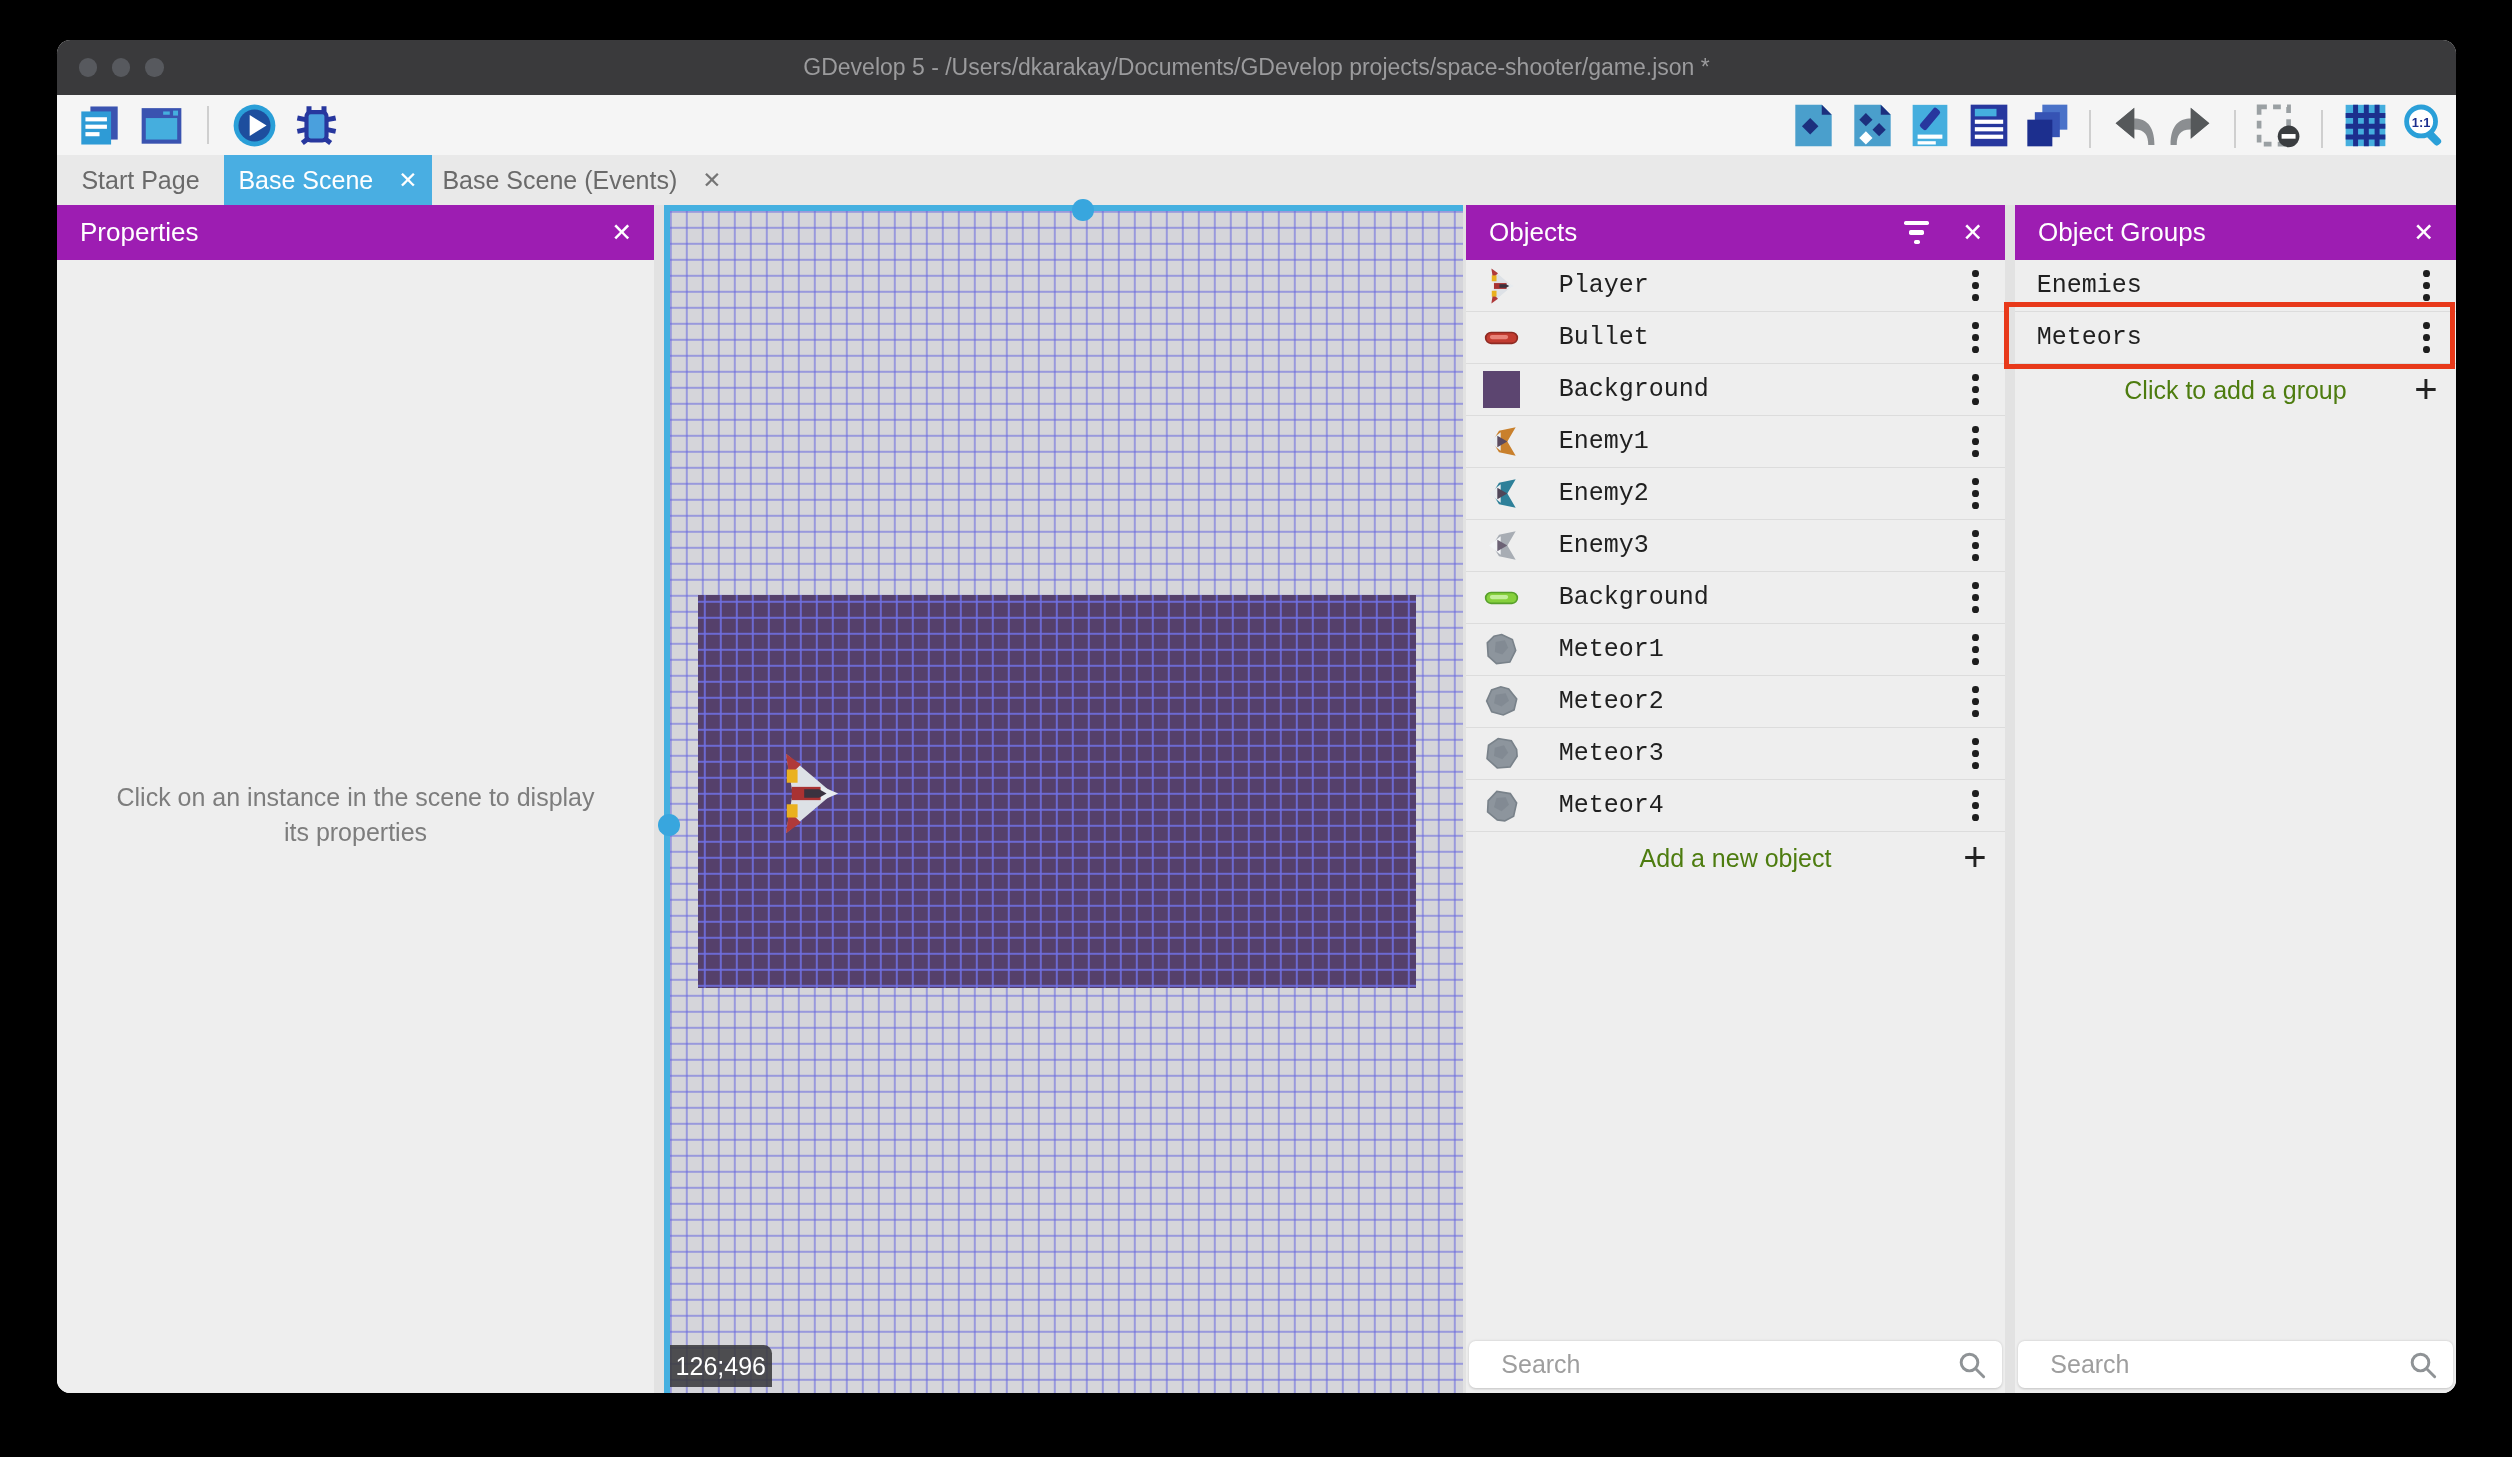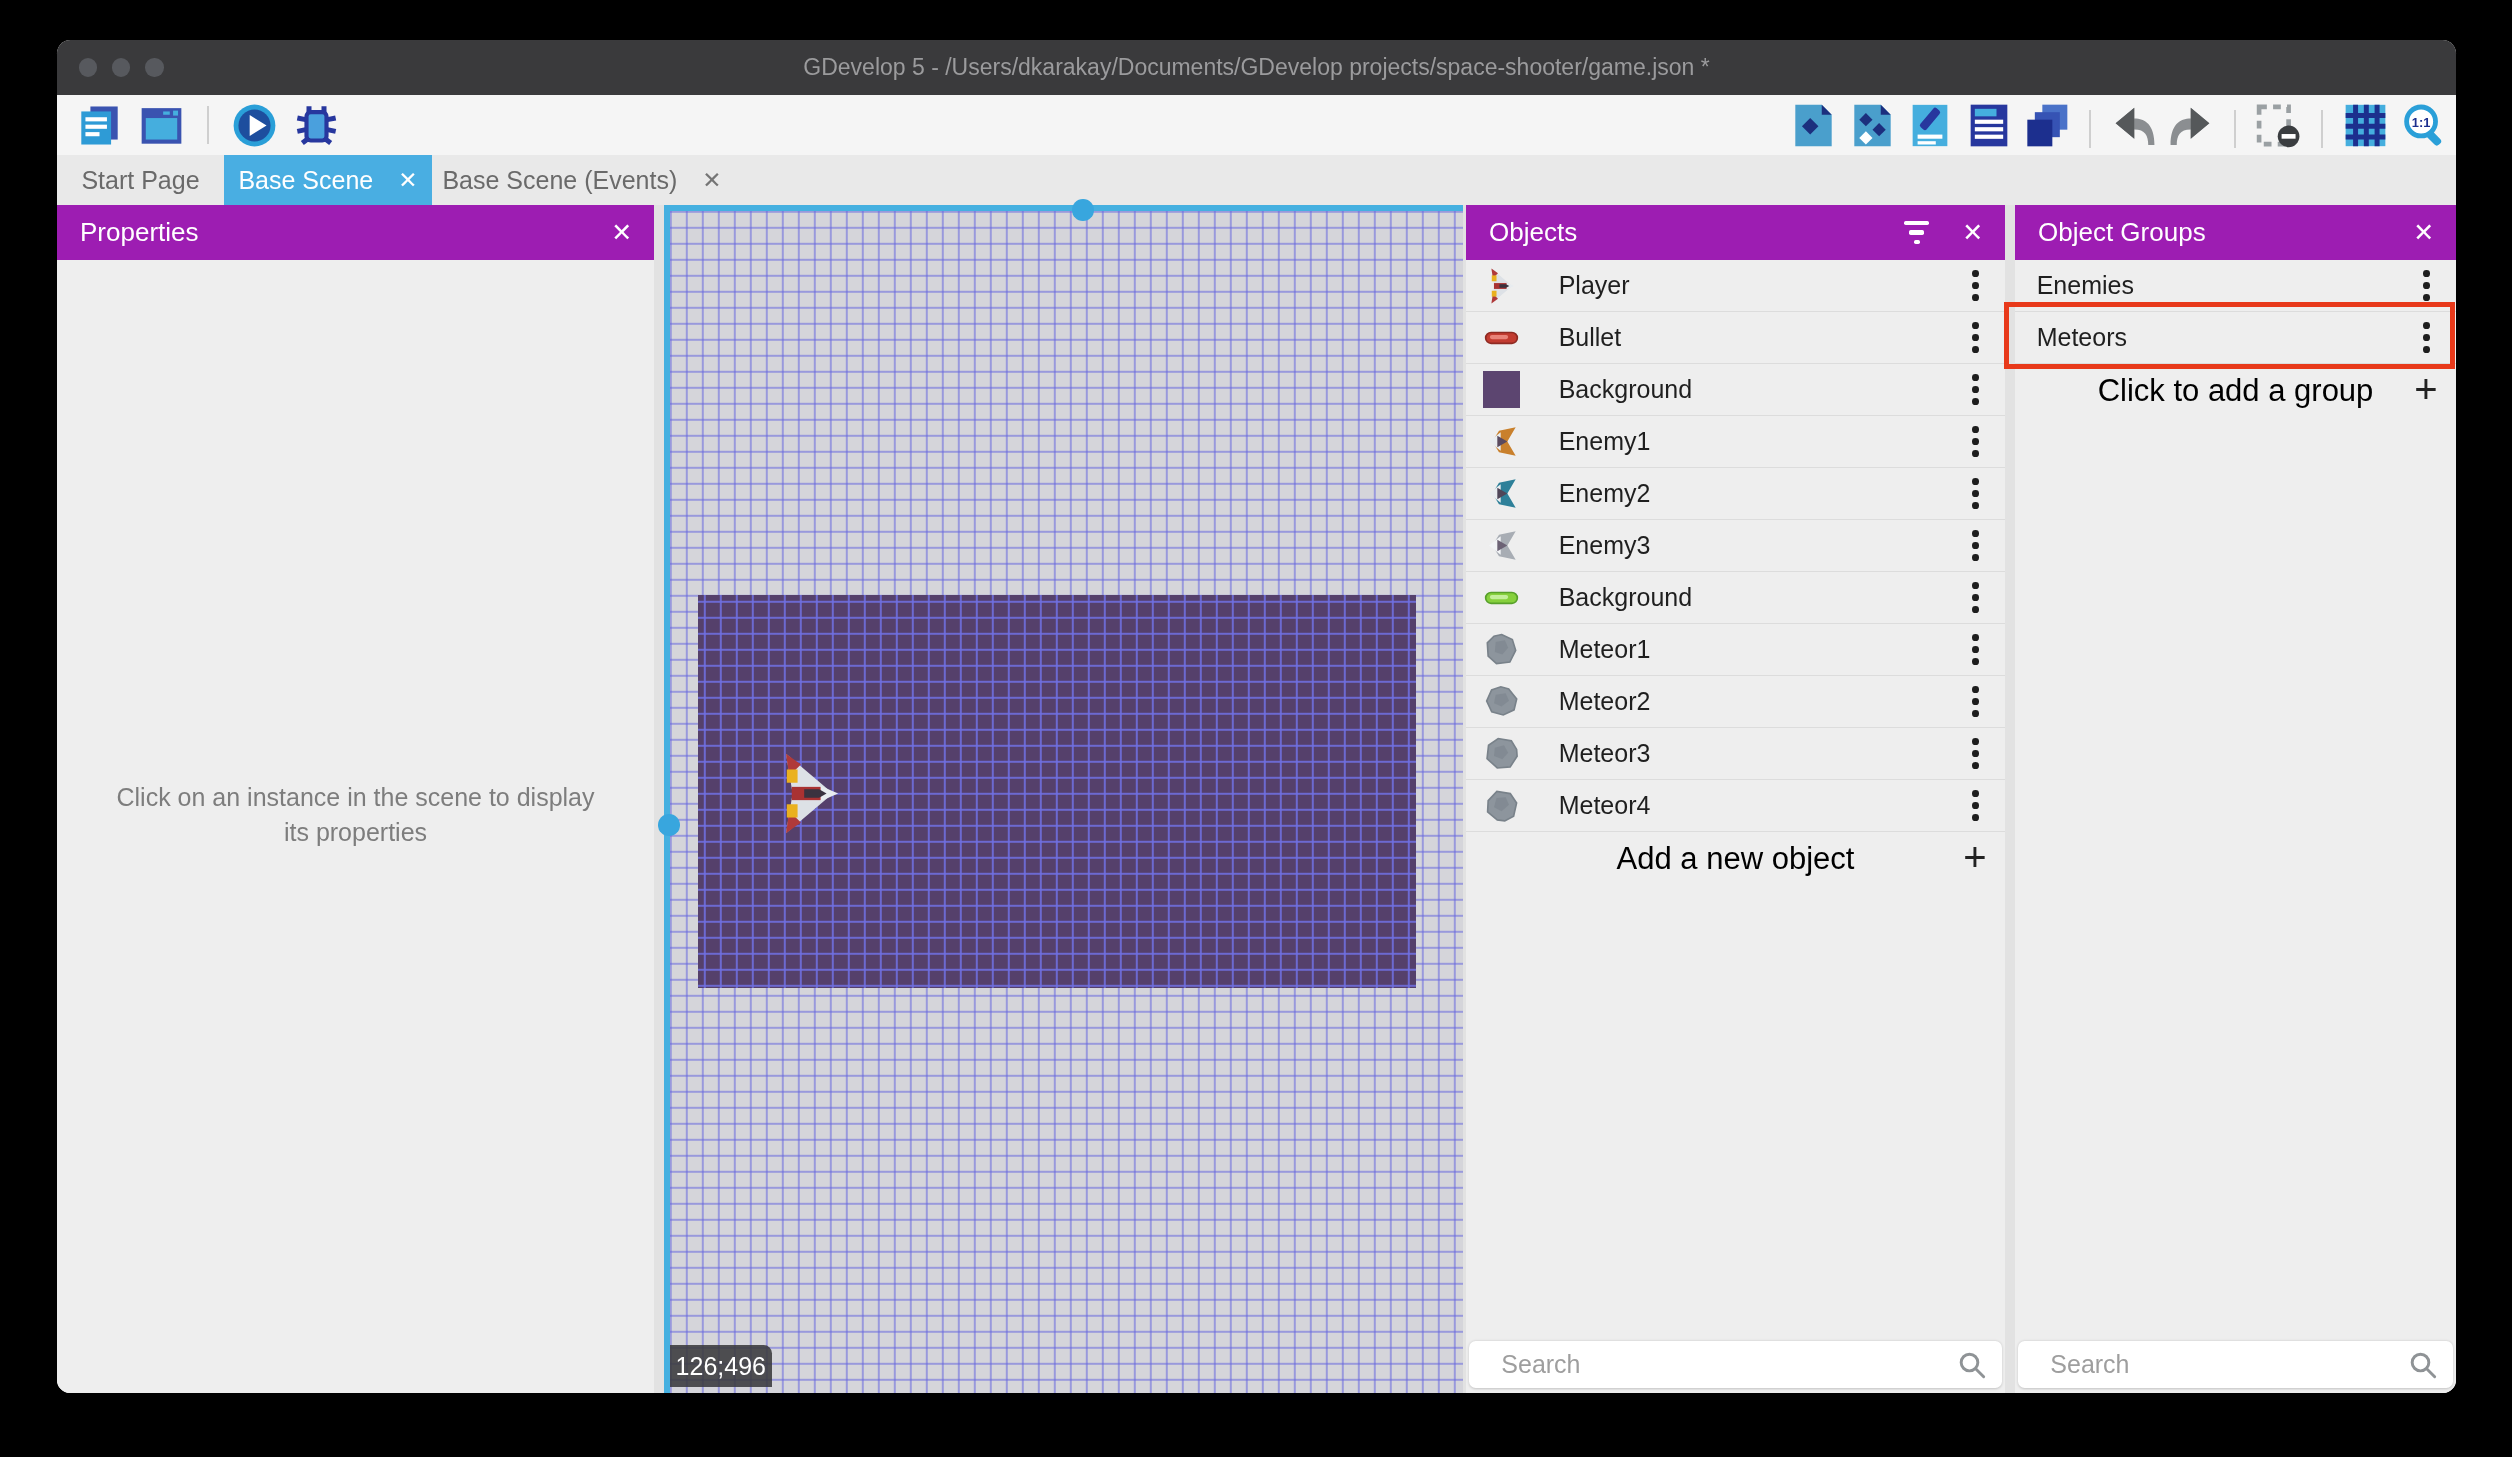--- a/index.html
+++ b/index.html
@@ -61,26 +61,26 @@
     display:flex;align-items:center;justify-content:center;}
   
   .gap{position:absolute;top:0;height:1188px;background:#e2e2e2;}
   
   #objects{left:1409px;width:539px;}
   #groups{left:1958px;width:441px;}
   .rows{position:absolute;left:0;top:55px;width:100%;}
   .row{height:52px;border-bottom:1.7px solid #dcdcdc;display:flex;align-items:center;
        padding:0 16.7px;box-sizing:border-box;background:#eeeeee;}
   .row .oicon{width:38px;height:38px;flex:0 0 38px;display:flex;align-items:center;justify-content:center;}
-  .row .olabel{margin-left:38px;font-size:25px;color:#1f1f1f;}
+  .row .olabel{margin-left:38px;font-size:25px;color:#1f1f1f;font-family:Liberation Mono, monospace;}
   .grow{flex:1;}
   .kebab{width:25px;display:flex;flex-direction:column;align-items:center;gap:5px;padding:5px 0;}
   .kebab i{width:6.7px;height:6.7px;border-radius:50%;background:#1d1d1d;display:block;}
   .addrow{height:53px;display:flex;align-items:center;justify-content:center;position:relative;}
-  .addrow .alabel{font-size:31px;color:#000000;}
+  .addrow .alabel{font-size:25px;color:#4d7c0f;}
   .addrow .plus{position:absolute;right:18.3px;top:3.3px;font-size:40px;color:#222;font-weight:400;}
   .grow-row .olabel{margin-left:5px;}
   
   .searchbox{position:absolute;left:3.3px;bottom:5px;right:3.3px;height:47px;background:#fff;
     border-radius:6.7px;box-shadow:0 0.8px 2.5px rgba(0,0,0,.18);display:flex;align-items:center;}
   .searchbox input{flex:1;border:none;outline:none;background:transparent;font-size:25px;
     color:#444;padding-left:32px;font-family:"Liberation Sans",sans-serif;}
   .searchbox input::placeholder{color:#9e9e9e;}
   .searchbox .mag{padding-right:15px;display:flex;}
   

